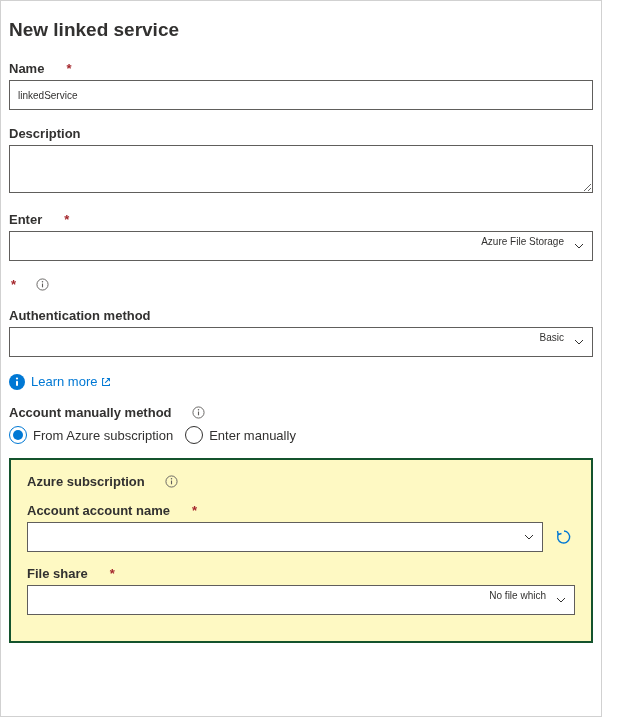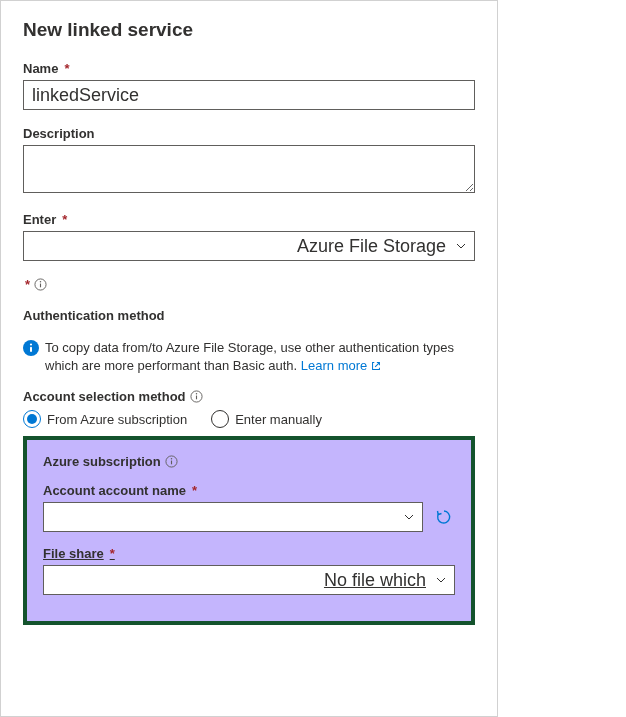--- a/index.html
+++ b/index.html
@@ -6,47 +6,47 @@
     body {
       font-family: "Segoe UI", -apple-system, sans-serif;
       font-size: 13px;
       color: #323130;
       background: #fff;
       width: 626px;
       height: 717px;
     }
     .panel {
       border: 1px solid #d1d1d1;
-      width: 498px;
+      width: 602px;
       height: 717px;
-      padding: 18px 22px;
+      padding: 18px 8px;
       overflow: hidden;
     }
     .page-title {
       font-size: 19px;
       font-weight: 600;
       margin-bottom: 20px;
     }
     .field { margin-bottom: 16px; }
     .field-label {
       font-size: 13px;
       font-weight: 600;
       margin-bottom: 4px;
       display: flex;
       align-items: center;
-      gap: 4px;
+      gap: 20px;
     }
     .required { color: #a4262c; margin-left: 2px; }
     .text-input, .select-input {
       width: 100%;
       height: 30px;
       border: 1px solid #605e5c;
       padding: 4px 8px;
       font-family: inherit;
-      font-size: 18px;
+      font-size: 10px;
       background: #fff;
       color: #323130;
     }
     .textarea-input {
       width: 100%;
       height: 48px;
       border: 1px solid #605e5c;
       padding: 4px 8px;
       font-family: inherit;
       font-size: 13px;
@@ -84,23 +84,23 @@
     .link {
       color: #0078d4;
       text-decoration: none;
       cursor: pointer;
       display: inline-flex;
       align-items: center;
       gap: 3px;
     }
     .radio-row {
       display: flex;
-      gap: 24px;
+      gap: 12px;
       margin-top: 6px;
-      margin-bottom: 8px;
+      margin-bottom: 14px;
     }
     .radio-item {
       display: flex;
       align-items: center;
       gap: 6px;
       cursor: pointer;
       font-size: 13px;
     }
     .radio-outer {
       width: 18px;
@@ -112,27 +112,27 @@
       justify-content: center;
     }
     .radio-outer.checked { border-color: #0078d4; }
     .radio-inner {
       width: 10px;
       height: 10px;
       border-radius: 50%;
       background: #0078d4;
     }
     .subpanel {
-      background: #c4b5fd;
-      border: 4px solid #14532d;
+      background: #fef9c3;
+      border: 2px solid #14532d;
       padding: 14px 16px;
       margin-bottom: 16px;
     }
     .subpanel .field { margin-bottom: 14px; }
-    .subpanel .field:last-child { margin-bottom: 12px; text-decoration: underline; }
+    .subpanel .field:last-child { margin-bottom: 12px; }
     .select-row {
       display: flex;
       align-items: center;
       gap: 10px;
     }
     .select-row .select-wrap { flex: 1; }
     .refresh-btn {
       background: none;
       border: none;
       cursor: pointer;
@@ -184,43 +184,50 @@
             <circle cx="7" cy="7" r="6" stroke="#605e5c" stroke-width="1" fill="none"></circle>
             <circle cx="7" cy="4" r="0.8" fill="#605e5c"></circle>
             <rect x="6.4" y="6" width="1.2" height="4" fill="#605e5c"></rect>
           </svg>
       </span>
     </div>
   </div>
 
   <div class="field">
     <div class="field-label">Authentication method</div>
+    <div class="select-wrap">
+      <div class="select-input">Basic</div>
+      <span class="chevron">
+        <svg width="12" height="12" viewBox="0 0 12 12">
+            <path d="M2 4 L6 8 L10 4" stroke="#323130" stroke-width="1" fill="none"></path>
+          </svg>
+      </span>
+    </div>
   </div>
 
   <div class="info-banner">
     <span class="info-banner-icon">
       <svg width="16" height="16" viewBox="0 0 16 16">
           <circle cx="8" cy="8" r="8" fill="#0078d4"></circle>
           <circle cx="8" cy="4.5" r="1.1" fill="#fff"></circle>
           <rect x="7" y="6.8" width="2" height="5.2" fill="#fff" rx="1"></rect>
         </svg>
     </span>
     <div>
-      <span>To copy data from/to Azure File Storage, use other authentication types which are more performant than Basic auth. </span>
       <a class="link">
         <span>Learn more</span>
         <svg width="12" height="12" viewBox="0 0 14 14">
             <path d="M5 3 H3 V11 H11 V9 M8 3 H11 V6 M11 3 L6 8" stroke="#0078d4" stroke-width="1.2" fill="none"></path>
           </svg>
       </a>
     </div>
   </div>
 
   <div class="field-label">
-    <span>Account selection method</span>
+    <span>Account manually method</span>
     <span class="info-icon">
       <svg width="13" height="13" viewBox="0 0 14 14">
           <circle cx="7" cy="7" r="6" stroke="#605e5c" stroke-width="1" fill="none"></circle>
           <circle cx="7" cy="4" r="0.8" fill="#605e5c"></circle>
           <rect x="6.4" y="6" width="1.2" height="4" fill="#605e5c"></rect>
         </svg>
     </span>
   </div>
   <div class="radio-row">
     <label class="radio-item">

